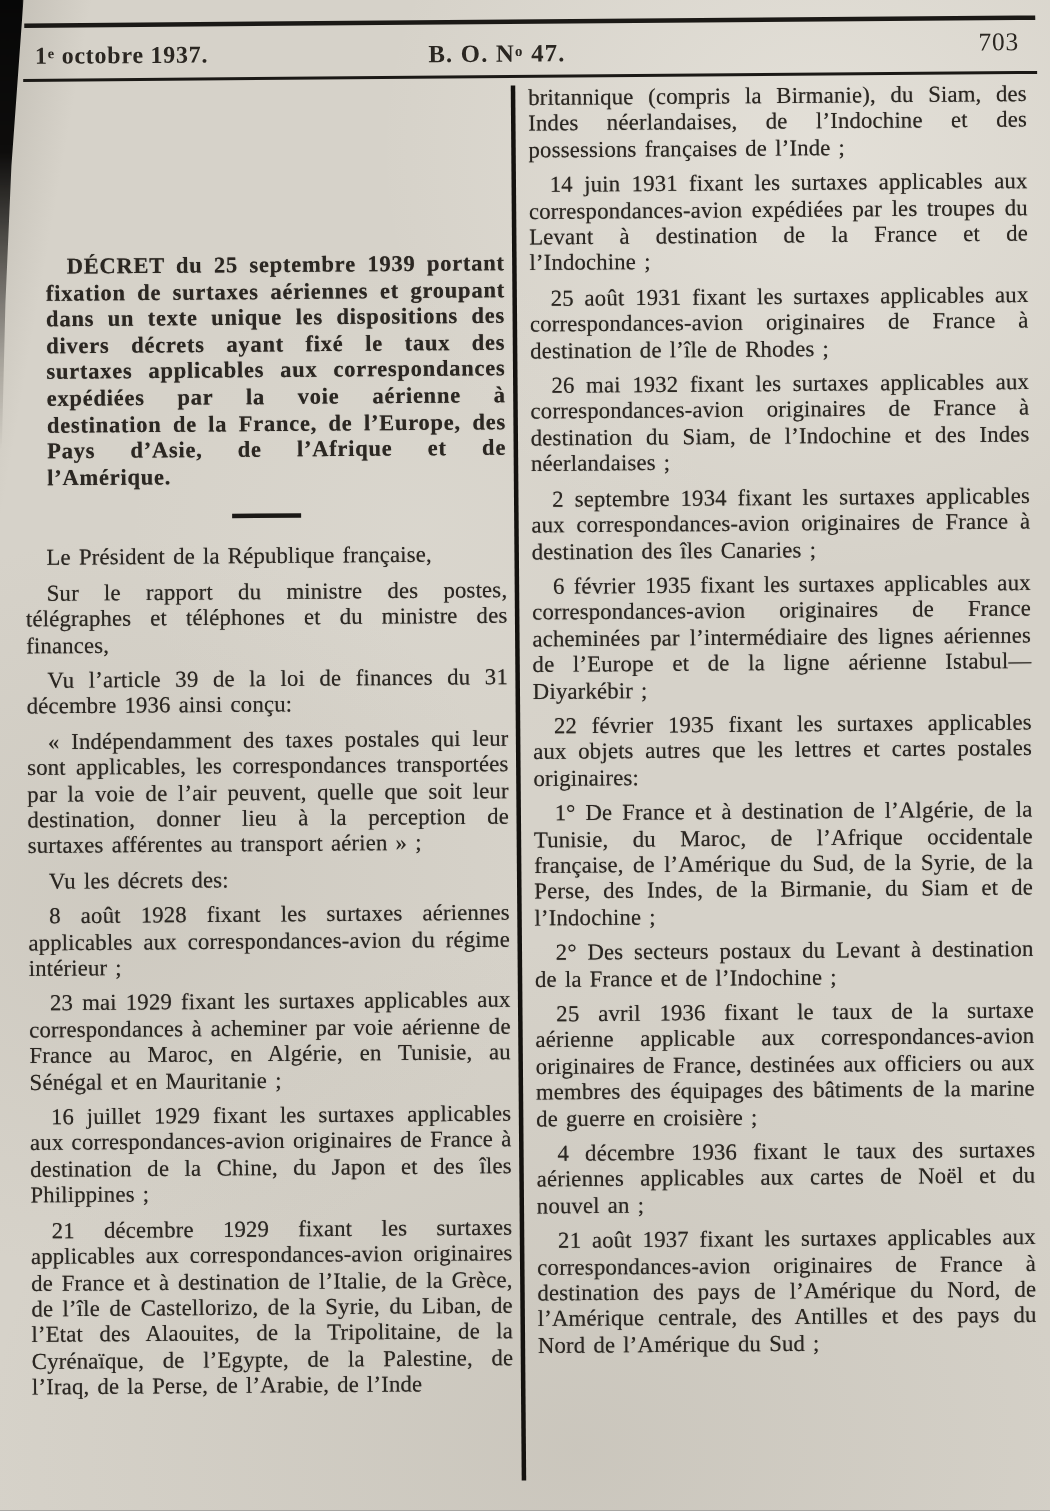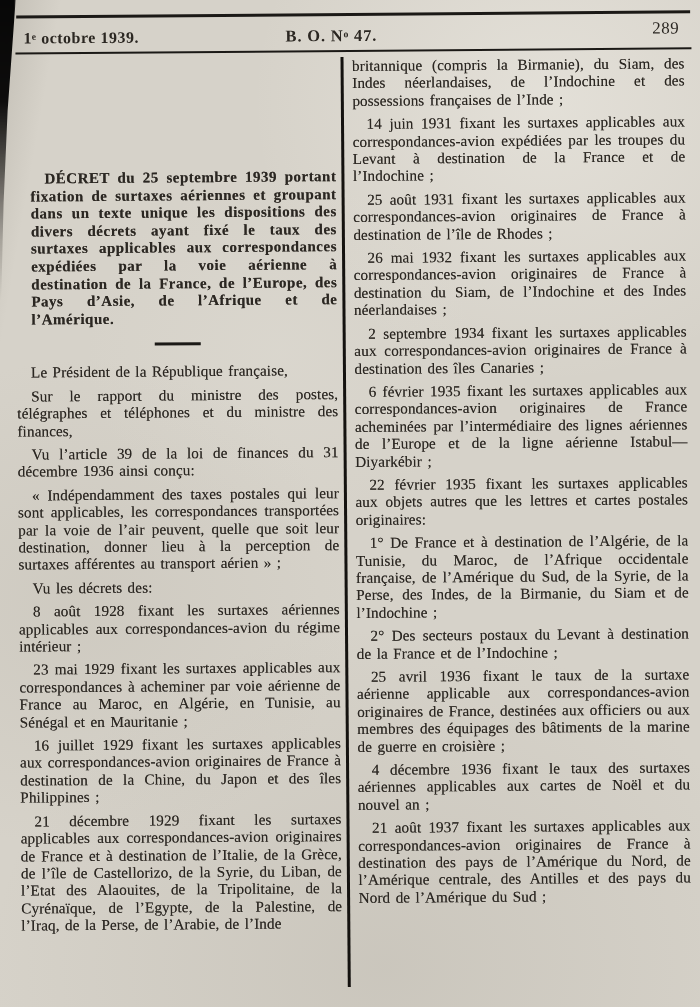--- a/index.html
+++ b/index.html
@@ -48,25 +48,25 @@
 </style>
 </head>
 <body>
 
 <div id="page">
   <div class="gutter-shadow"></div>
   <div id="content">
 
     <div class="rule-top"></div>
 
-    <div class="hdr-date"><span>1</span><span class="sup">e</span><span> octobre 1939.</span></div>
+    <div class="hdr-date"><span>1</span><span class="sup">e</span><span> octobre 1937.</span></div>
 
     <div class="hdr-issue"><span>B. O. N</span><span class="sup">o</span><span> 47.</span></div>
 
-    <div class="hdr-page">289</div>
+    <div class="hdr-page">703</div>
 
     <div class="rule-bottom"></div>
 
     <div class="columns">
 
       <div class="col col-left">
         <p class="decree-title">DÉCRET du 25 septembre 1939 portant fixation de surtaxes aériennes et groupant dans un texte unique les dispositions des divers décrets ayant fixé le taux des surtaxes applicables aux correspondances expédiées par la voie aérienne à destination de la France, de l’Europe, des Pays d’Asie, de l’Afrique et de l’Amérique.</p>
         <div class="title-separator"></div>
         <div>
             <p>Le Président de la République française,</p>

